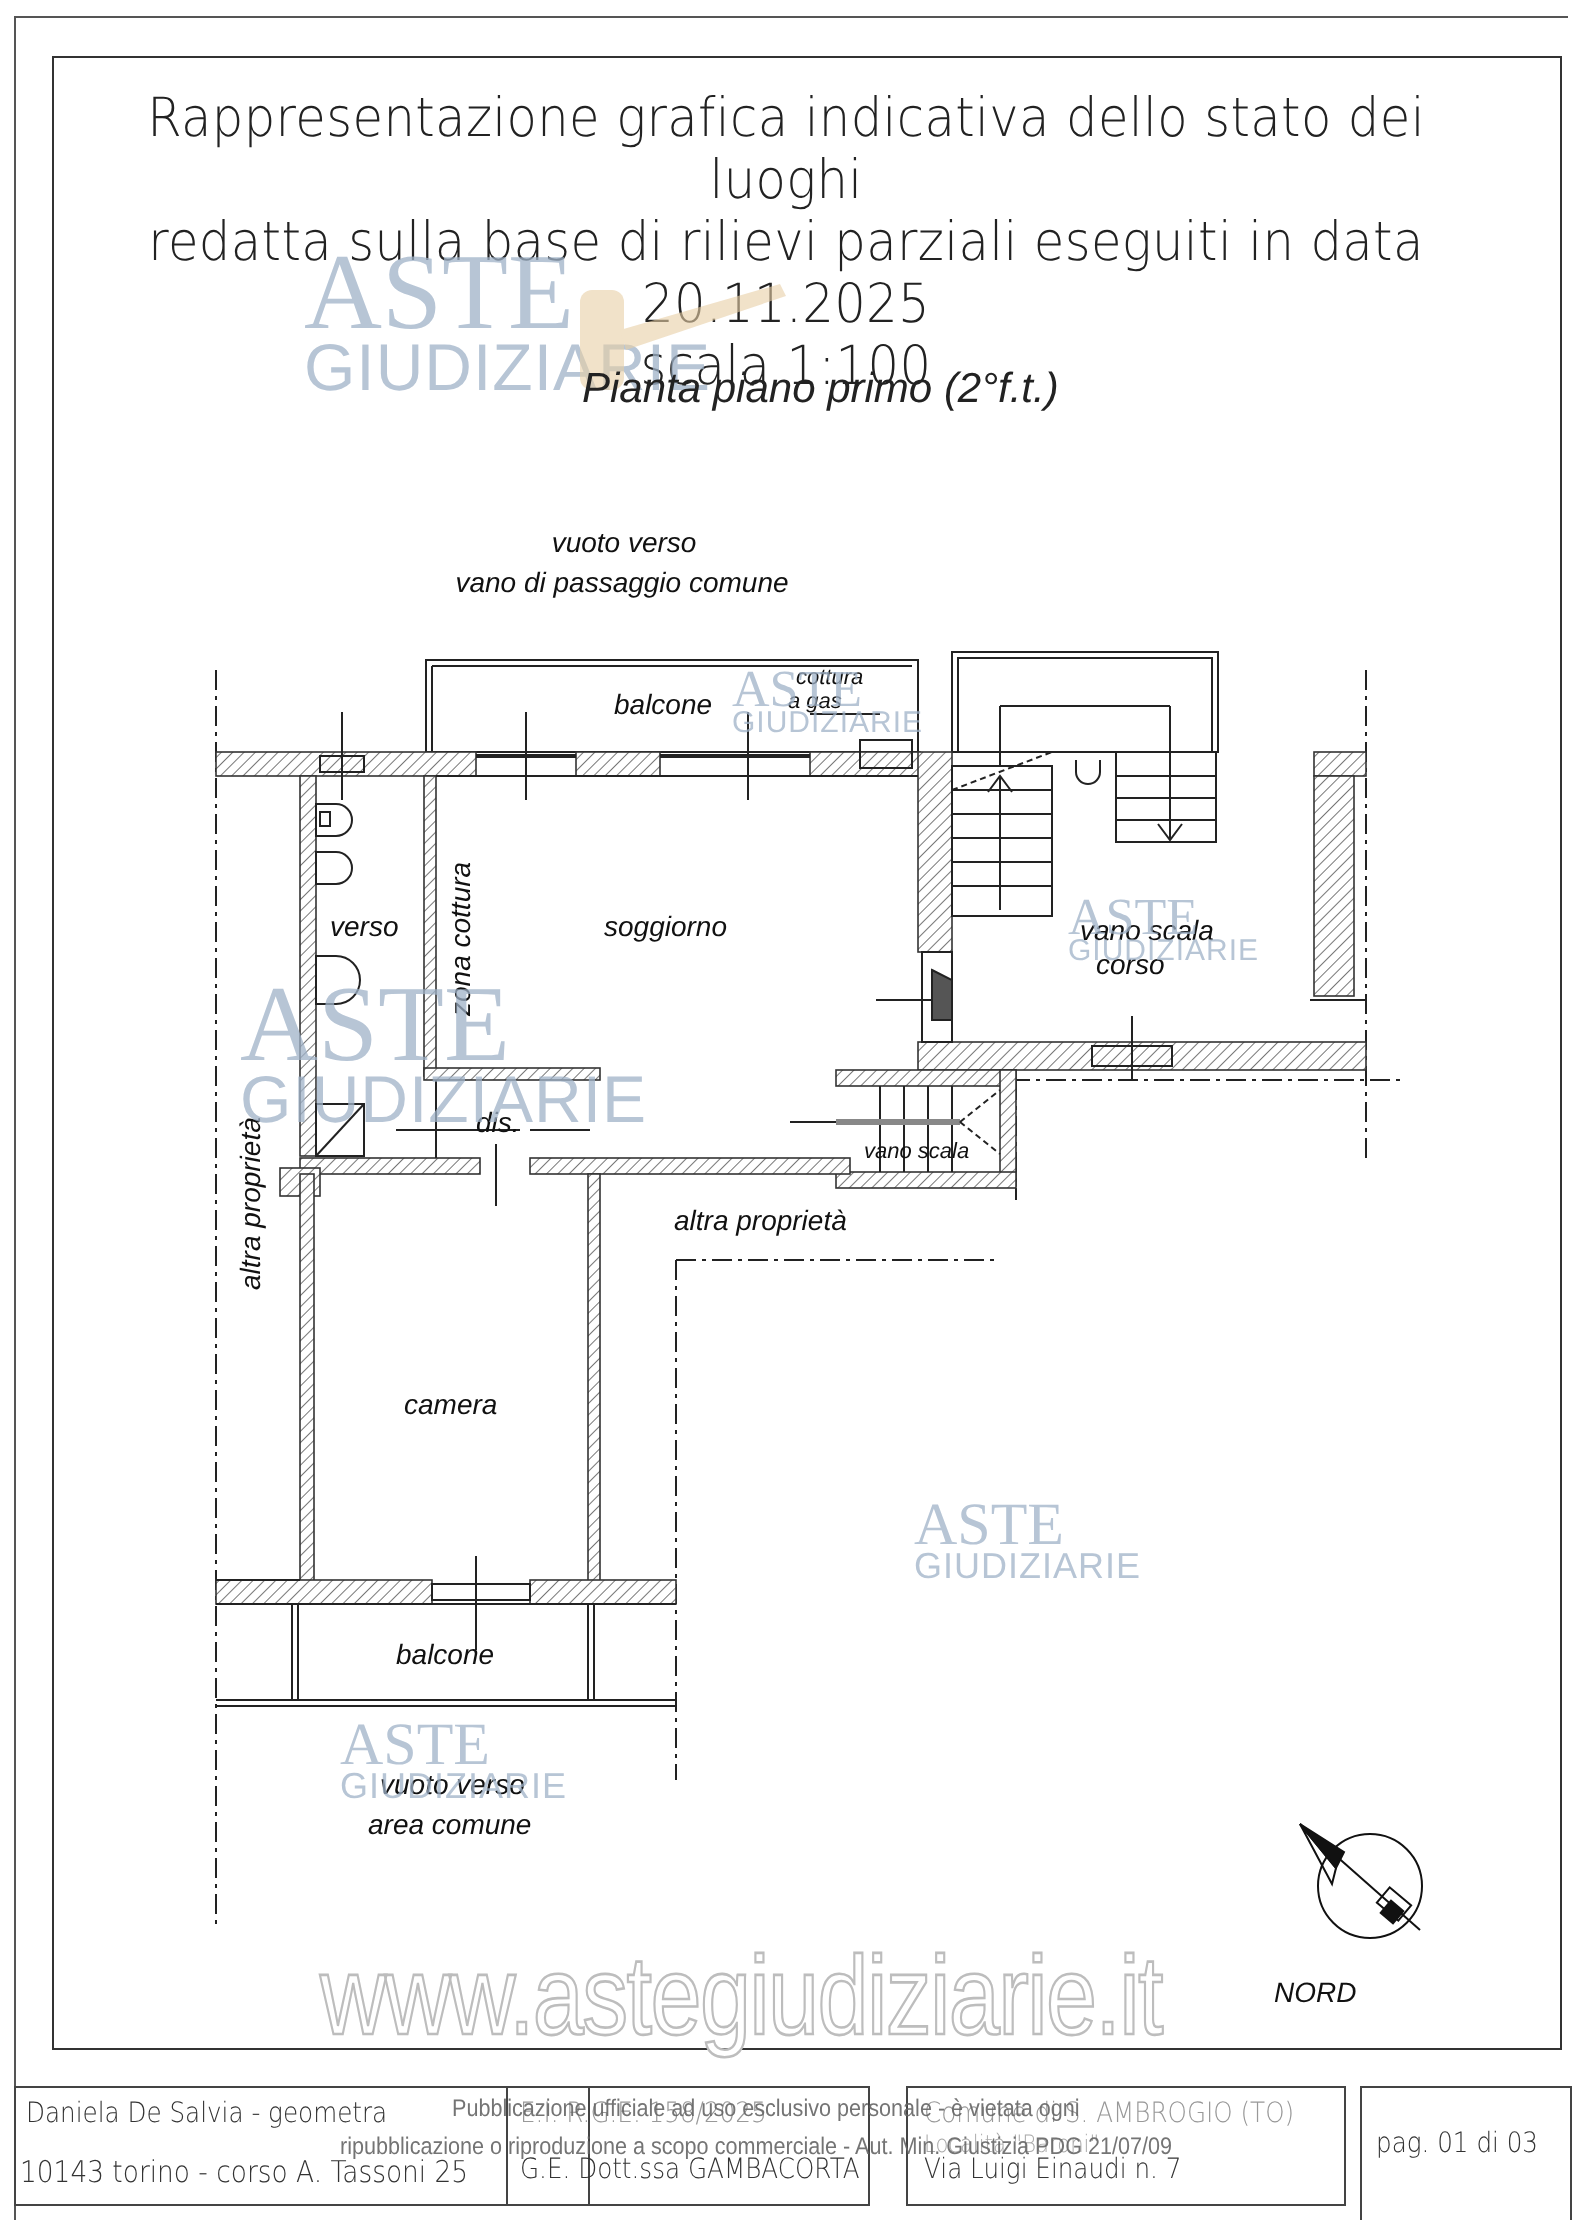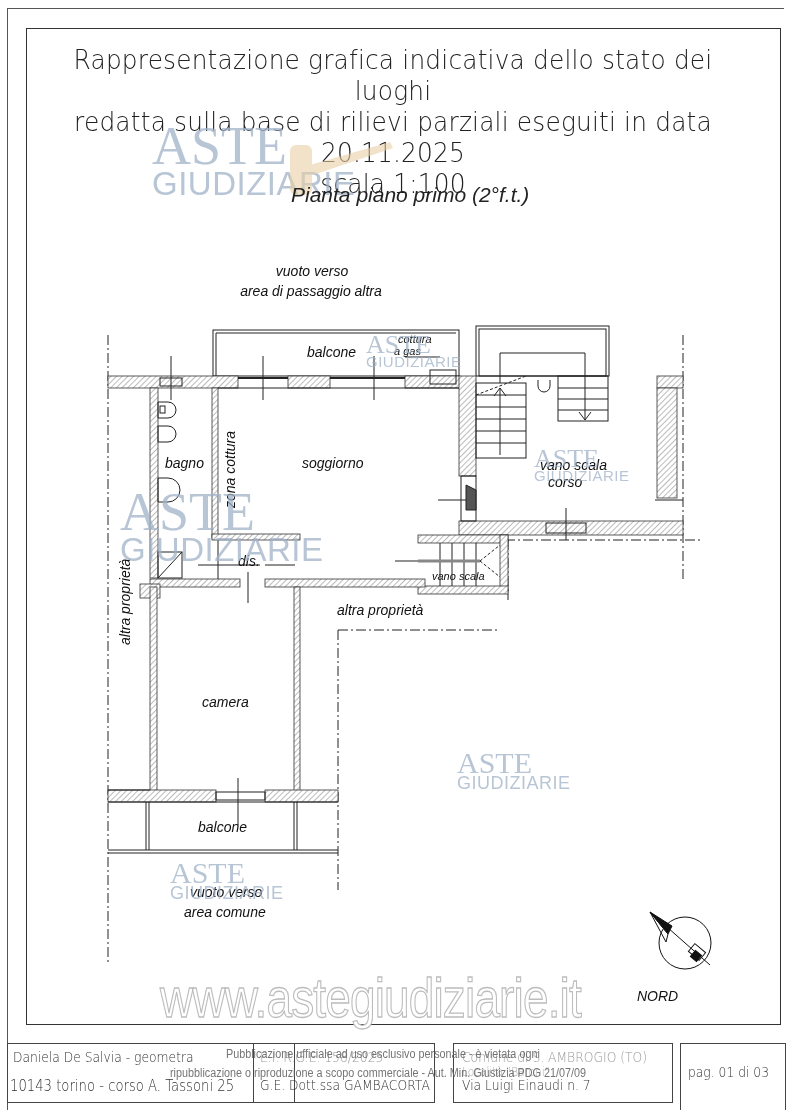--- a/index.html
+++ b/index.html
@@ -191,25 +191,25 @@
     <circle cx="685" cy="943" r="26"></circle>
     <line x1="650" y1="912" x2="710" y2="965"></line>
     <polygon points="650,912 672,926 668,934" fill="#111"></polygon>
     <polygon points="650,912 668,934 666,942"></polygon>
     <rect x="690" y="947" width="14" height="10" transform="rotate(40 697 952)"></rect>
     <rect x="692" y="952" width="8" height="8" fill="#111" transform="rotate(40 696 956)"></rect>
   </g>
 </svg>
 
 <div class="label center" style="left:222px; top:263px; width:180px;">vuoto verso</div>
-<div class="label center" style="left:208px; top:283px; width:206px;">area di passaggio altra</div>
+<div class="label center" style="left:208px; top:283px; width:206px;">vano di passaggio comune</div>
 <div class="label" style="left:307px; top:344px;">balcone</div>
 <div class="label small" style="left:398px; top:334px;">cottura</div>
 <div class="label small" style="left:394px; top:346px;">a gas</div>
-<div class="label" style="left:165px; top:455px;">bagno</div>
+<div class="label" style="left:165px; top:455px;">verso</div>
 <div class="label vert" style="left:222px; top:508px;">zona cottura</div>
 <div class="label" style="left:302px; top:455px;">soggiorno</div>
 <div class="label" style="left:540px; top:457px;">vano scala</div>
 <div class="label" style="left:548px; top:474px;">corso</div>
 <div class="label" style="left:238px; top:553px;">dis.</div>
 <div class="label small" style="left:432px; top:571px;">vano scala</div>
 <div class="label vert" style="left:117px; top:645px;">altra proprietà</div>
 <div class="label" style="left:337px; top:602px;">altra proprietà</div>
 <div class="label" style="left:202px; top:694px;">camera</div>
 <div class="label" style="left:198px; top:819px;">balcone</div>

